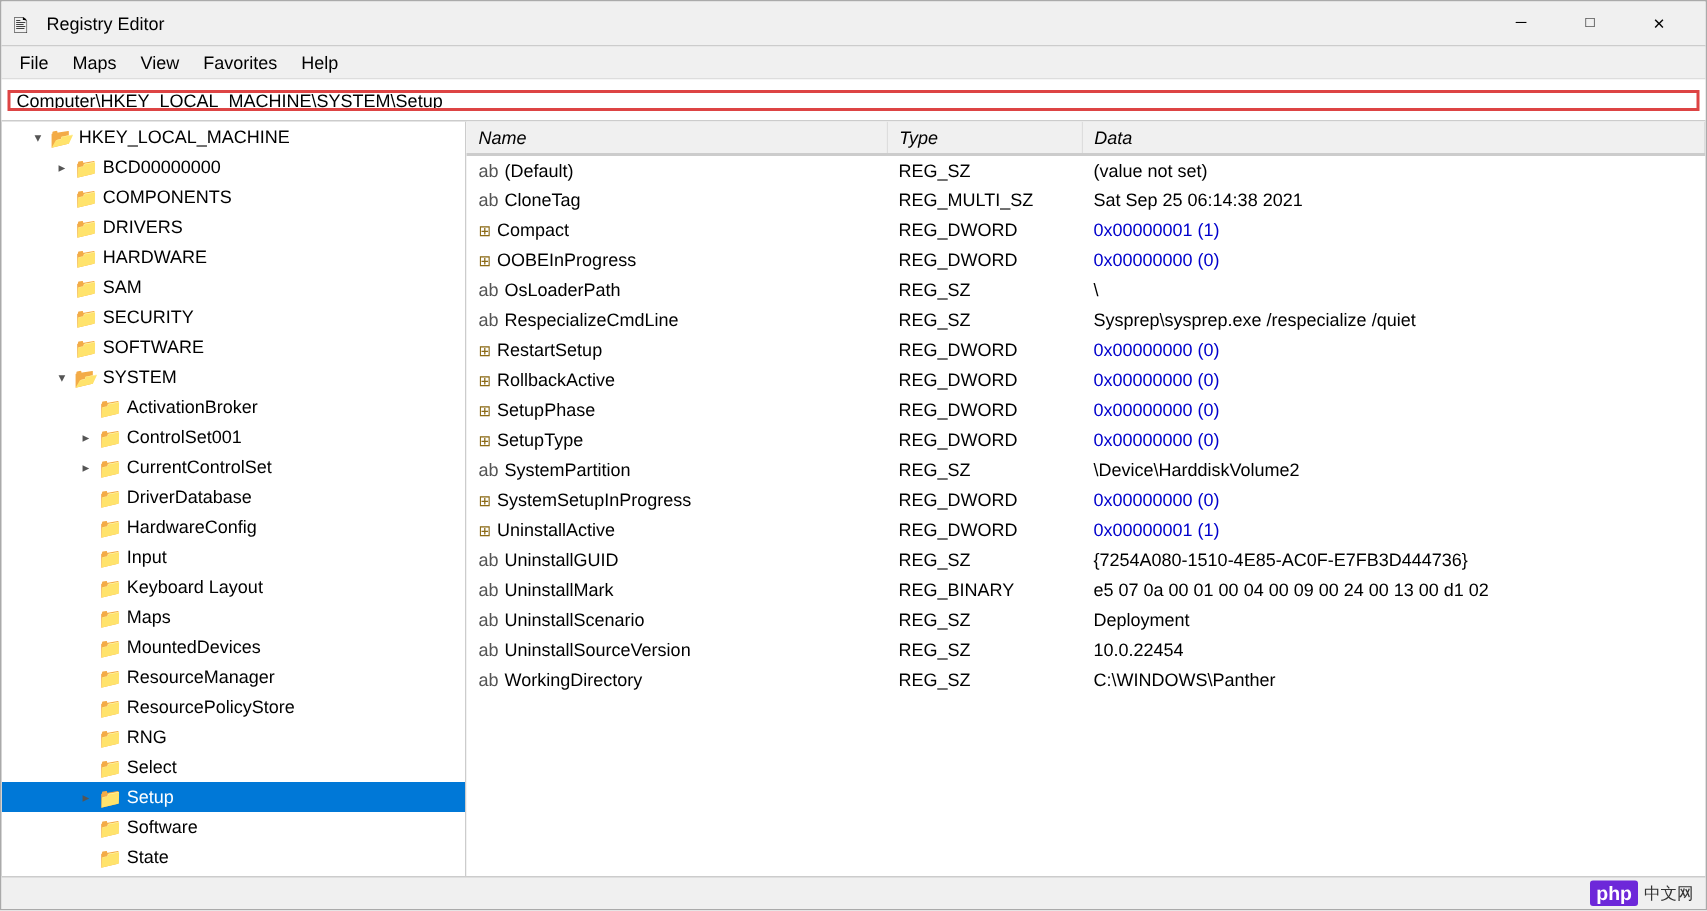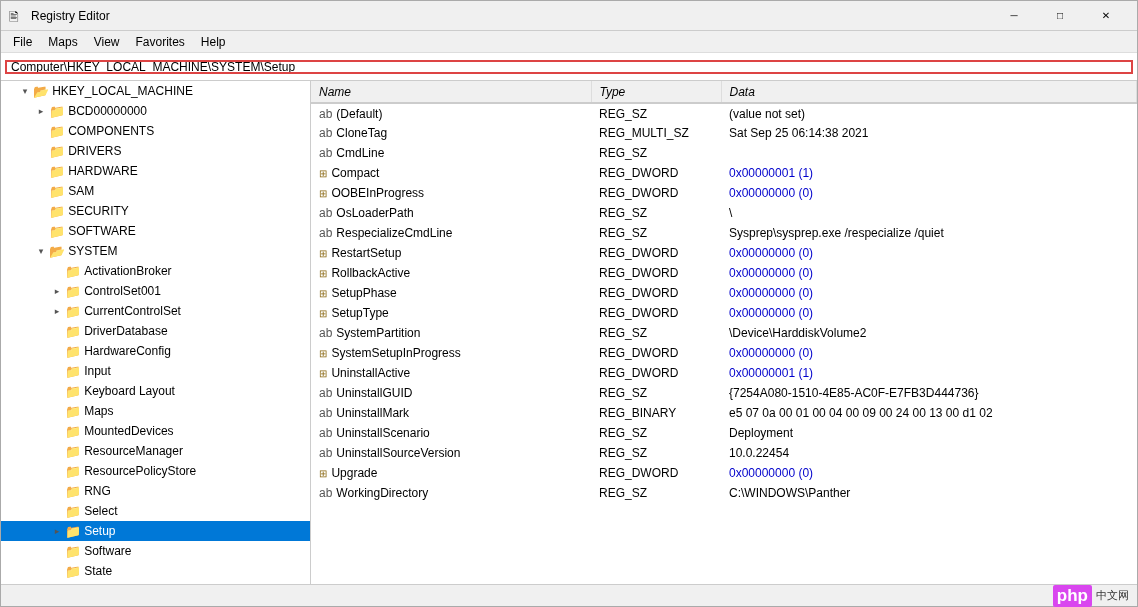--- a/index.html
+++ b/index.html
@@ -172,23 +172,23 @@
     .statusbar {
       height: 22px;
       background: #f0f0f0;
       border-top: 1px solid #ccc;
       display: flex;
       align-items: center;
       padding: 0 8px;
       justify-content: flex-end;
     }
     .php-badge {
-      background: #d946ef;
+      background: #6d28d9;
       color: #fff;
-      font-size: 17px;
+      font-size: 13px;
       font-weight: bold;
       padding: 1px 4px;
       border-radius: 2px;
       margin-right: 4px;
     }
     .zh-text {
       font-size: 11px;
       color: #333;
     }
     ::-webkit-scrollbar { width: 8px; height: 8px; }
@@ -372,25 +372,20 @@
               <td><span class="name-icon ab">ab</span>(Default)</td>
               <td>REG_SZ</td>
               <td>(value not set)</td>
             </tr>
             <tr>
               <td><span class="name-icon ab">ab</span>CloneTag</td>
               <td>REG_MULTI_SZ</td>
               <td>Sat Sep 25 06:14:38 2021</td>
             </tr>
             <tr>
-              <td><span class="name-icon ab">ab</span>CmdLine</td>
-              <td>REG_SZ</td>
-              <td></td>
-            </tr>
-            <tr>
               <td><span class="name-icon dw">⊞</span>Compact</td>
               <td>REG_DWORD</td>
               <td class="data-blue">0x00000001 (1)</td>
             </tr>
             <tr>
               <td><span class="name-icon dw">⊞</span>OOBEInProgress</td>
               <td>REG_DWORD</td>
               <td class="data-blue">0x00000000 (0)</td>
             </tr>
             <tr>
@@ -450,25 +445,20 @@
             </tr>
             <tr>
               <td><span class="name-icon ab">ab</span>UninstallScenario</td>
               <td>REG_SZ</td>
               <td>Deployment</td>
             </tr>
             <tr>
               <td><span class="name-icon ab">ab</span>UninstallSourceVersion</td>
               <td>REG_SZ</td>
               <td>10.0.22454</td>
-            </tr>
-            <tr>
-              <td><span class="name-icon dw">⊞</span>Upgrade</td>
-              <td>REG_DWORD</td>
-              <td class="data-blue">0x00000000 (0)</td>
             </tr>
             <tr>
               <td><span class="name-icon ab">ab</span>WorkingDirectory</td>
               <td>REG_SZ</td>
               <td>C:\WINDOWS\Panther</td>
             </tr>
           </tbody>
       </table>
     </div>
   </div>

